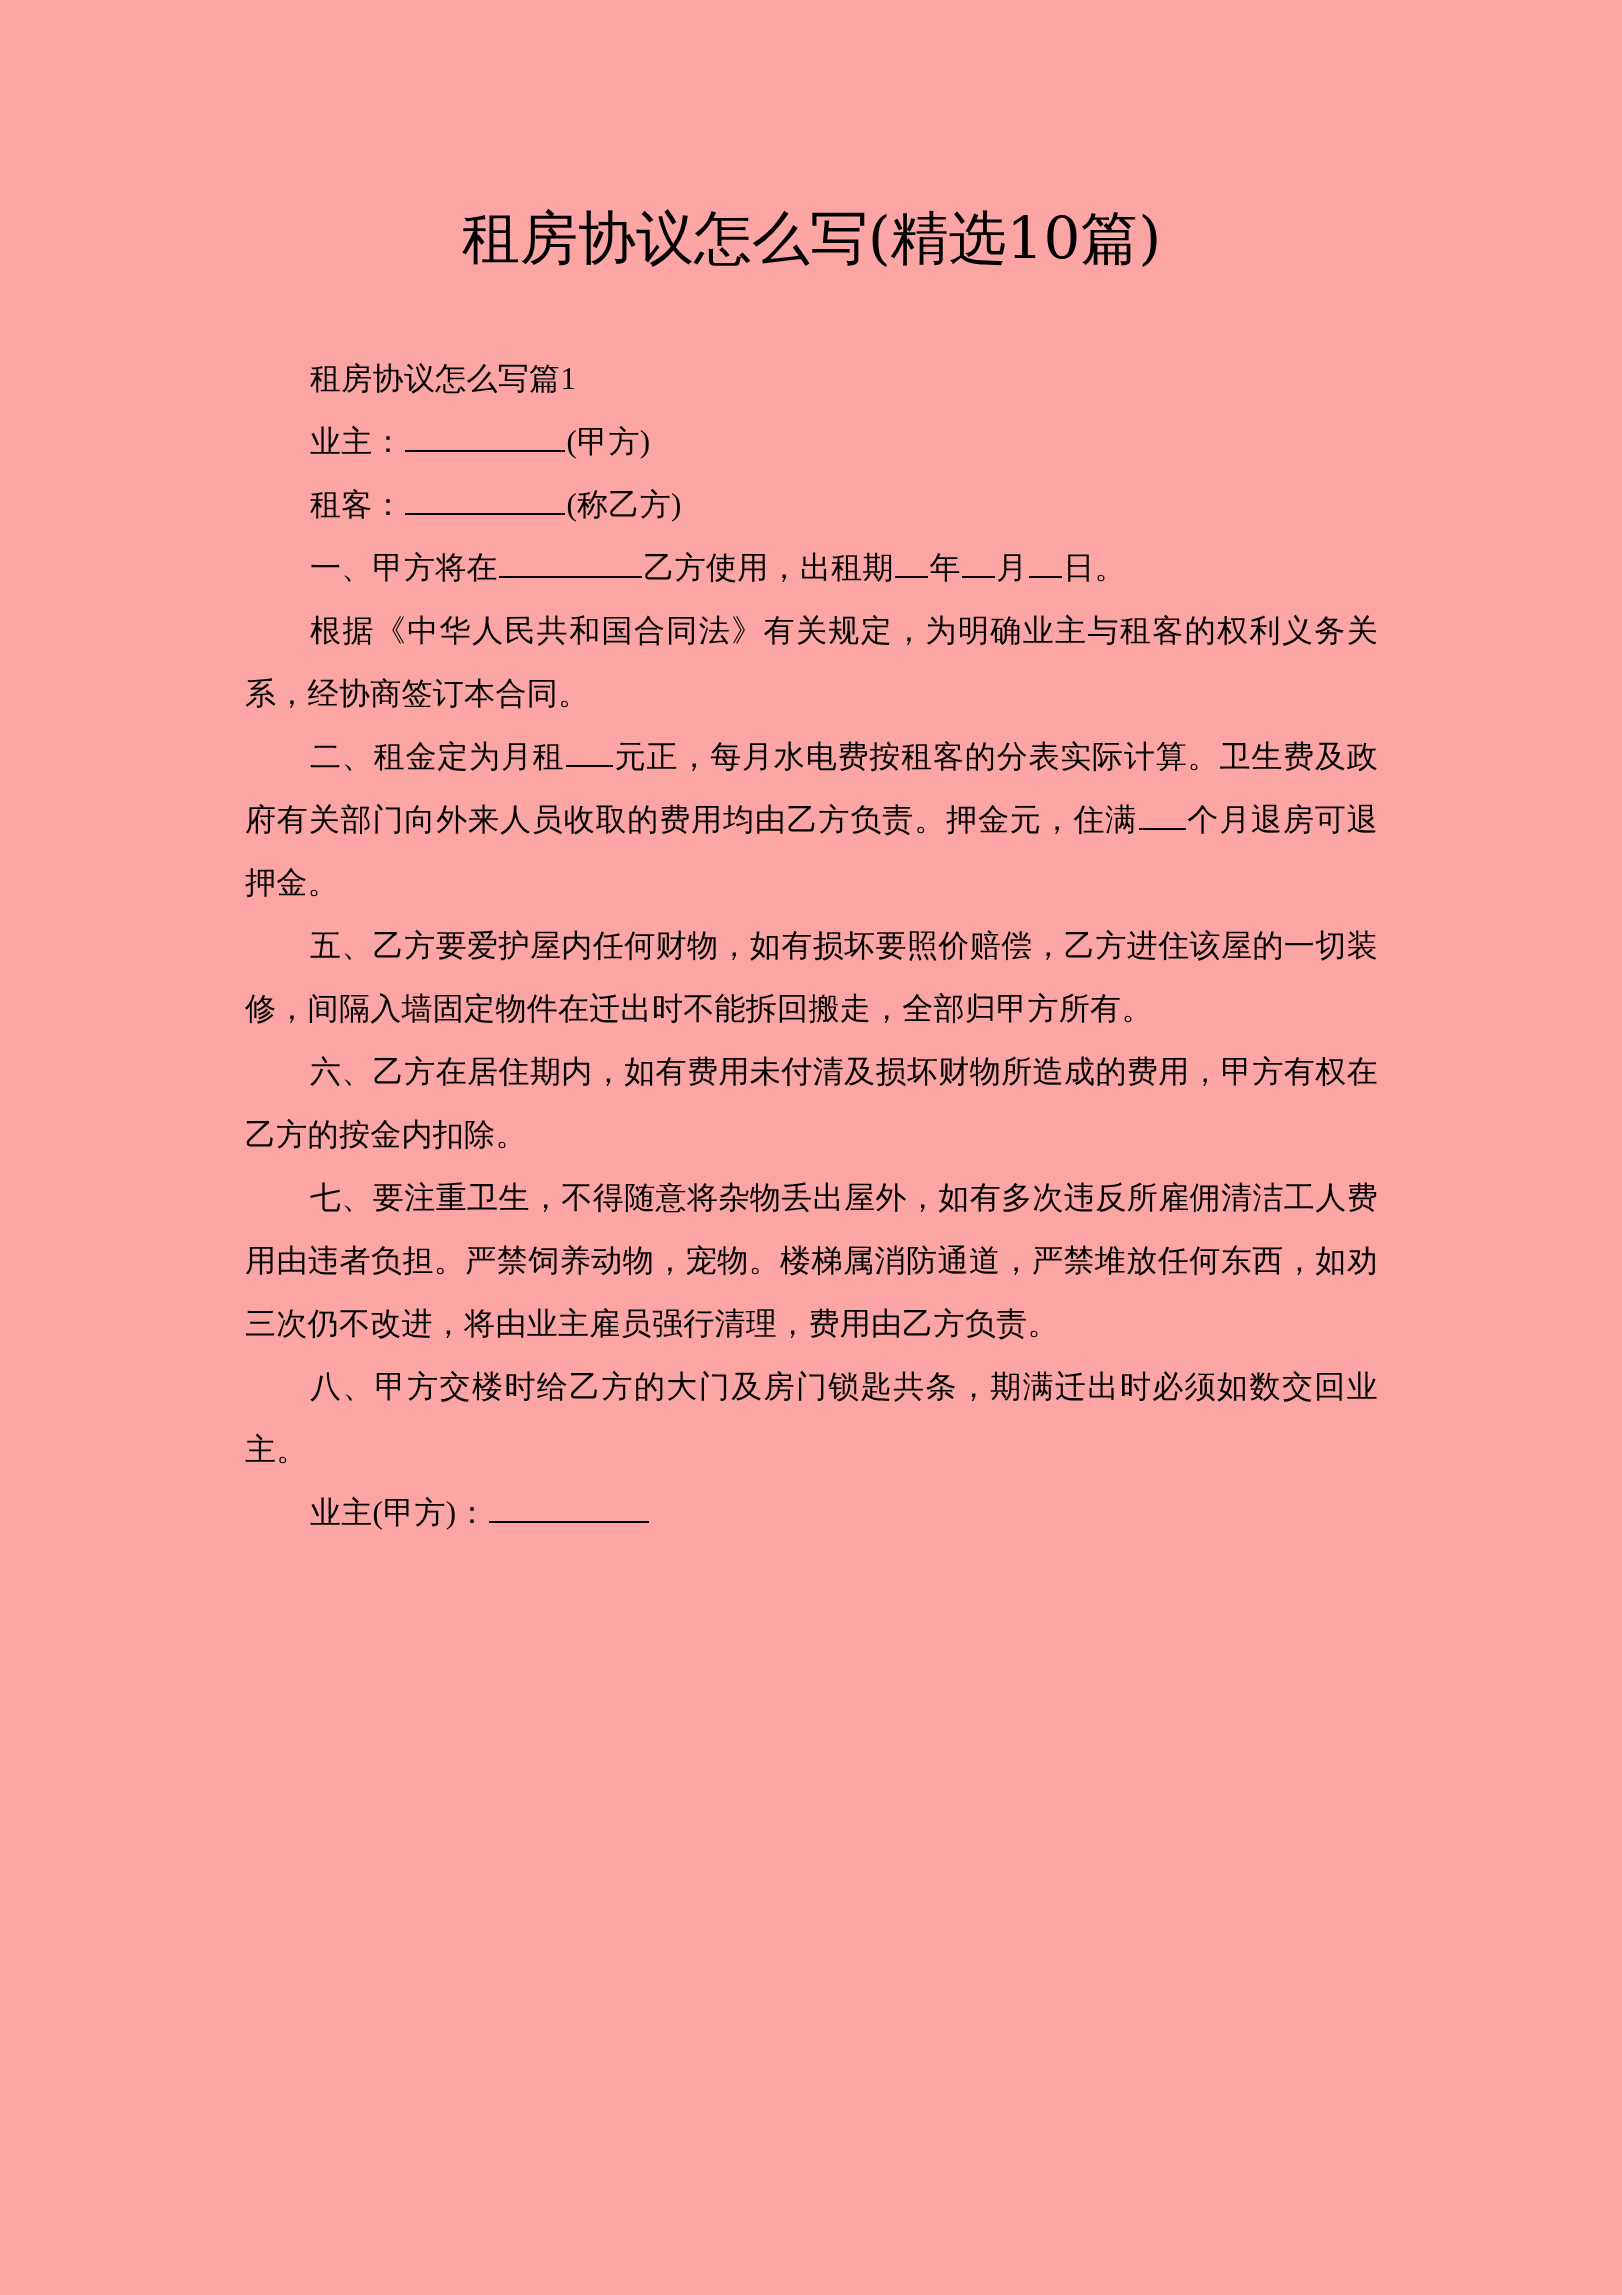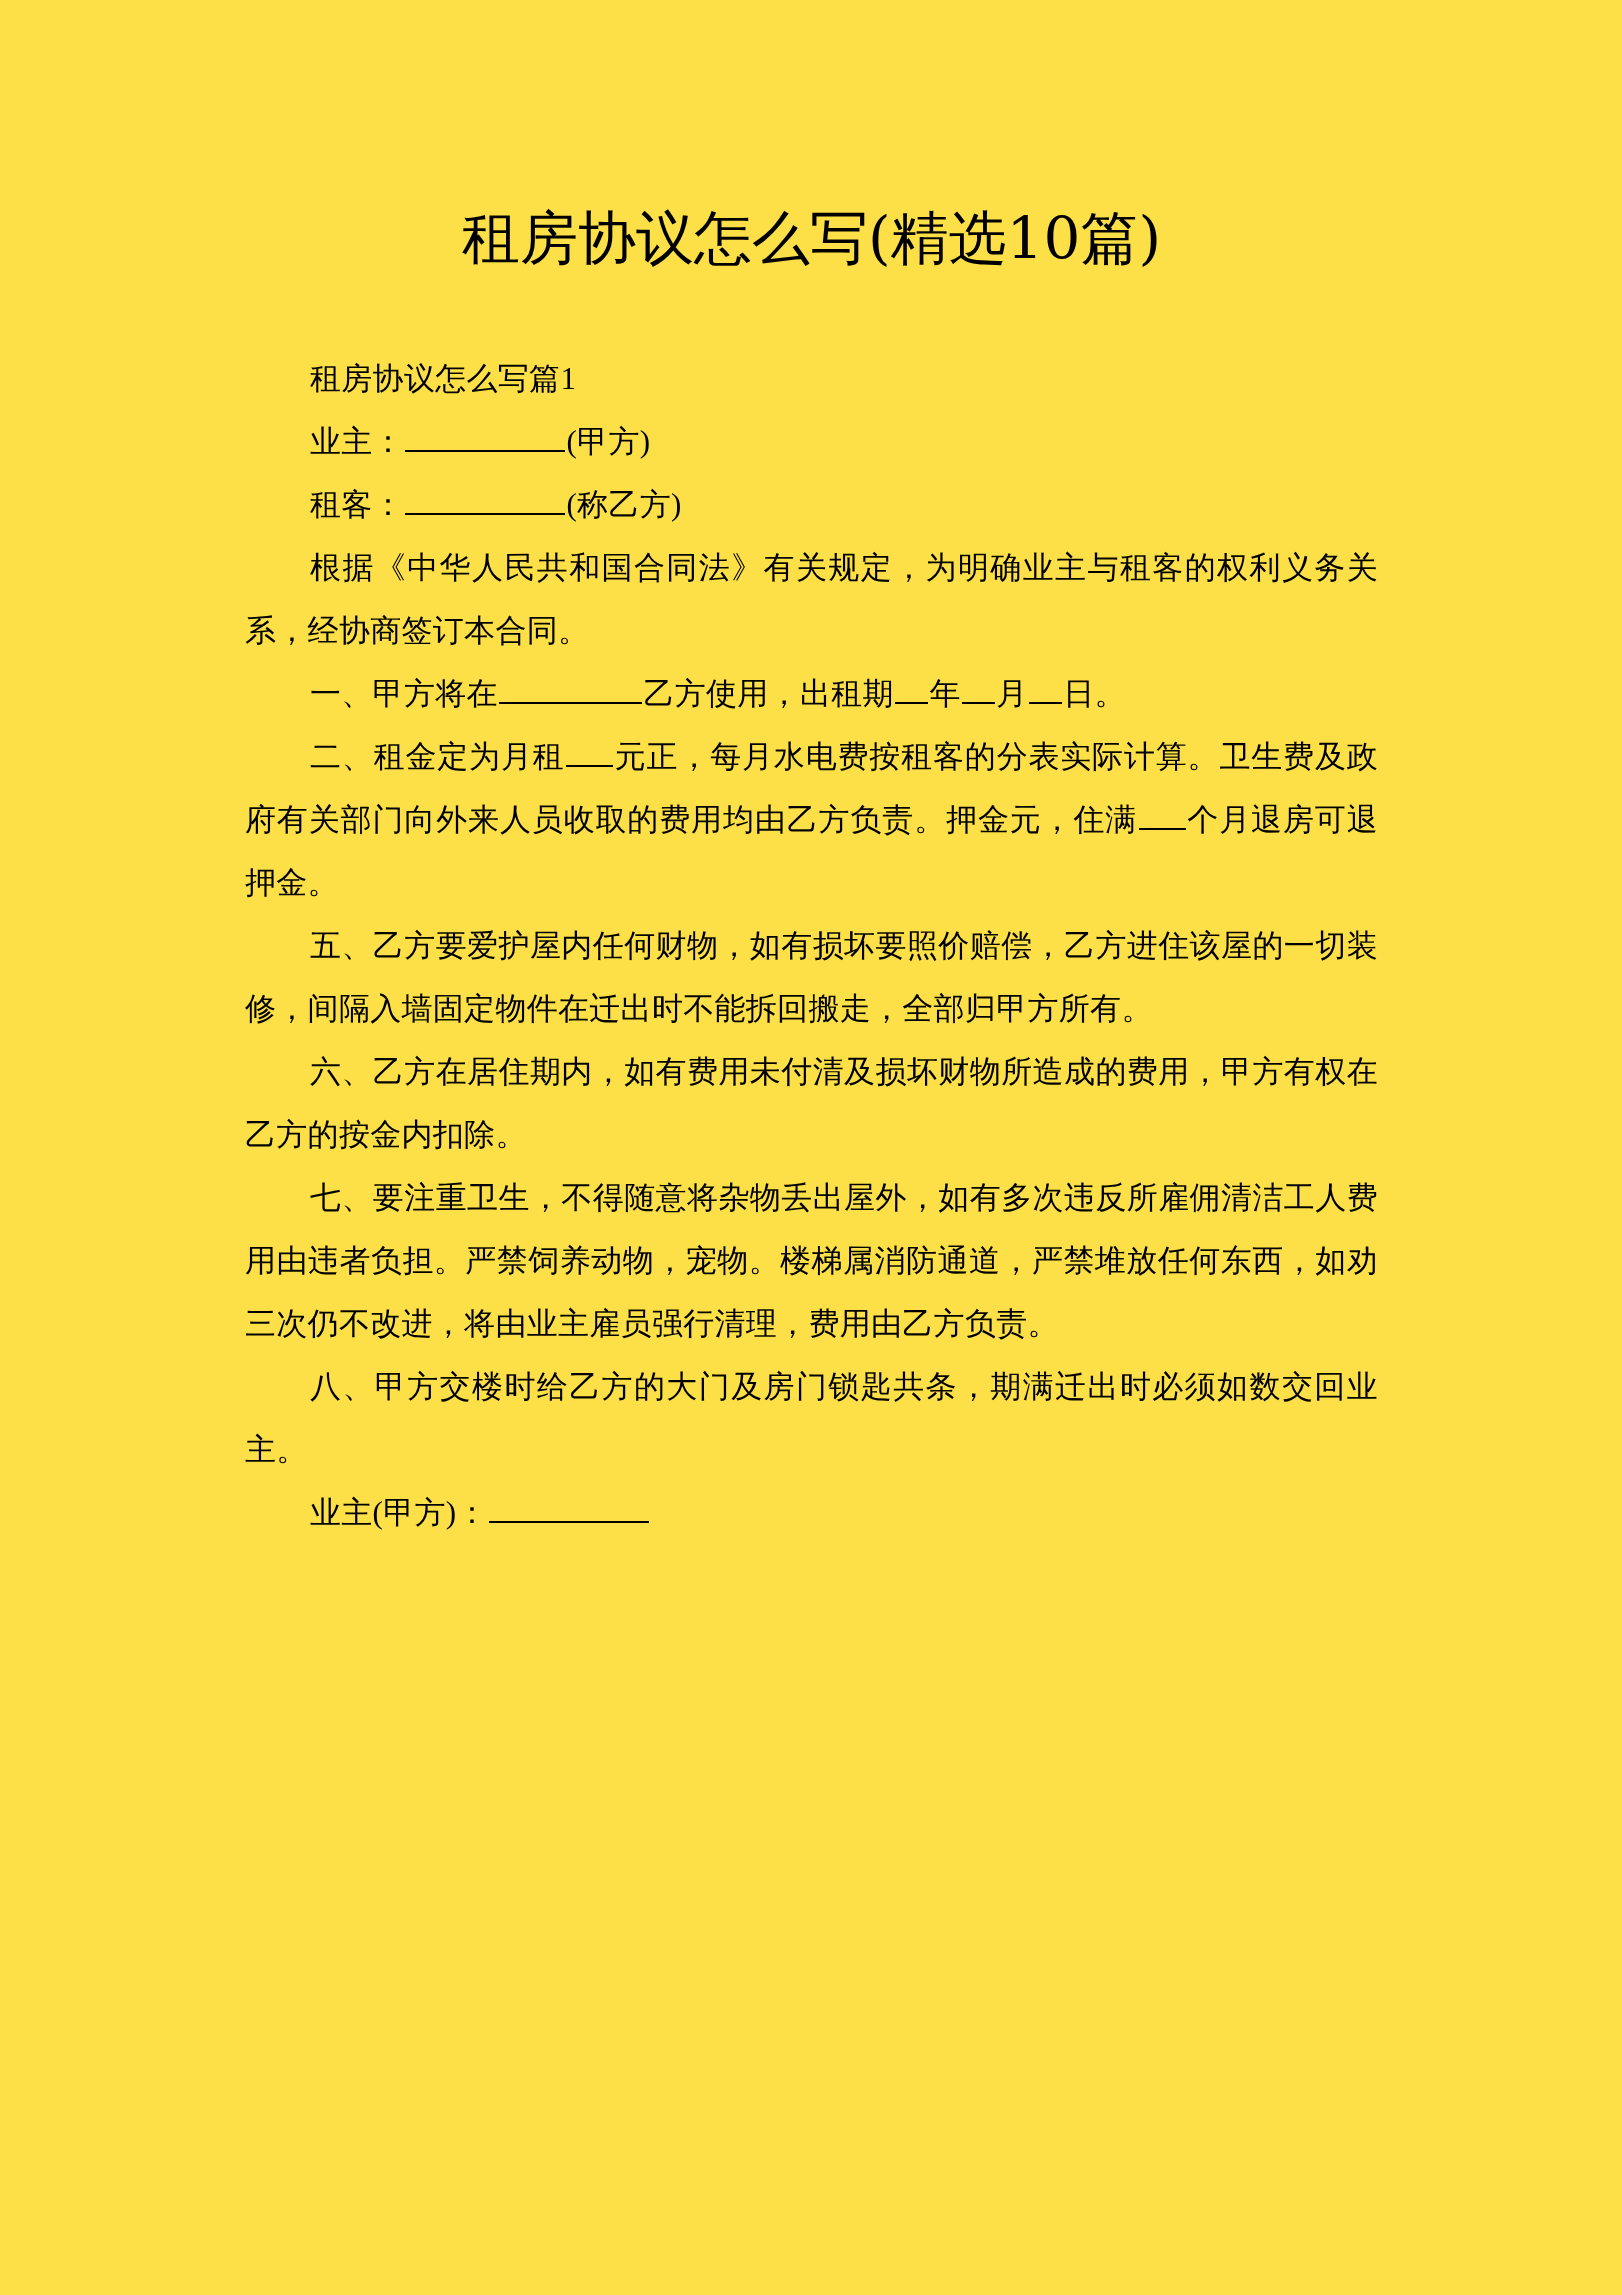--- a/index.html
+++ b/index.html
@@ -14,21 +14,21 @@
       overflow: hidden;
       color: #000000;
       font-family: "DejaVu Serif", "Liberation Serif", serif;
     }
     .page {
       position: absolute;
       left: 0;
       top: 0;
       width: 1623px;
       height: 2295px;
-      background: #fde047;
+      background: #fca5a5;
     }
     .title {
       position: absolute;
       left: 0;
       top: 196px;
       width: 1623px;
       text-align: center;
       font-size: 58px;
       line-height: 85px;
       letter-spacing: 0px;
@@ -73,23 +73,23 @@
   <h1 class="title">租房协议怎么写(精选10篇)</h1>
 
   <div class="body">
 
     <p class="p">租房协议怎么写篇1</p>
 
     <p class="p"><span>业主：</span><span class="blank b-10"></span><span>(甲方)</span></p>
 
     <p class="p"><span>租客：</span><span class="blank b-10"></span><span>(称乙方)</span></p>
 
+    <p class="p"><span>一、甲方将在</span><span class="blank b-9"></span><span>乙方使用，出租期</span><span class="blank b-2"></span><span>年</span><span class="blank b-2"></span><span>月</span><span class="blank b-2"></span><span>日。</span></p>
+
     <p class="p">根据《中华人民共和国合同法》有关规定，为明确业主与租客的权利义务关系，经协商签订本合同。</p>
-
-    <p class="p"><span>一、甲方将在</span><span class="blank b-9"></span><span>乙方使用，出租期</span><span class="blank b-2"></span><span>年</span><span class="blank b-2"></span><span>月</span><span class="blank b-2"></span><span>日。</span></p>
 
     <p class="p"><span>二、租金定为月租</span><span class="blank b-3"></span><span>元正，每月水电费按租客的分表实际计算。卫生费及政府有关部门向外来人员收取的费用均由乙方负责。押金元，住满</span><span class="blank b-3"></span><span>个月退房可退押金。</span></p>
 
 
 
     <p class="p">五、乙方要爱护屋内任何财物，如有损坏要照价赔偿，乙方进住该屋的一切装修，间隔入墙固定物件在迁出时不能拆回搬走，全部归甲方所有。</p>
 
     <p class="p">六、乙方在居住期内，如有费用未付清及损坏财物所造成的费用，甲方有权在乙方的按金内扣除。</p>
 
     <p class="p">七、要注重卫生，不得随意将杂物丢出屋外，如有多次违反所雇佣清洁工人费用由违者负担。严禁饲养动物，宠物。楼梯属消防通道，严禁堆放任何东西，如劝三次仍不改进，将由业主雇员强行清理，费用由乙方负责。</p>

